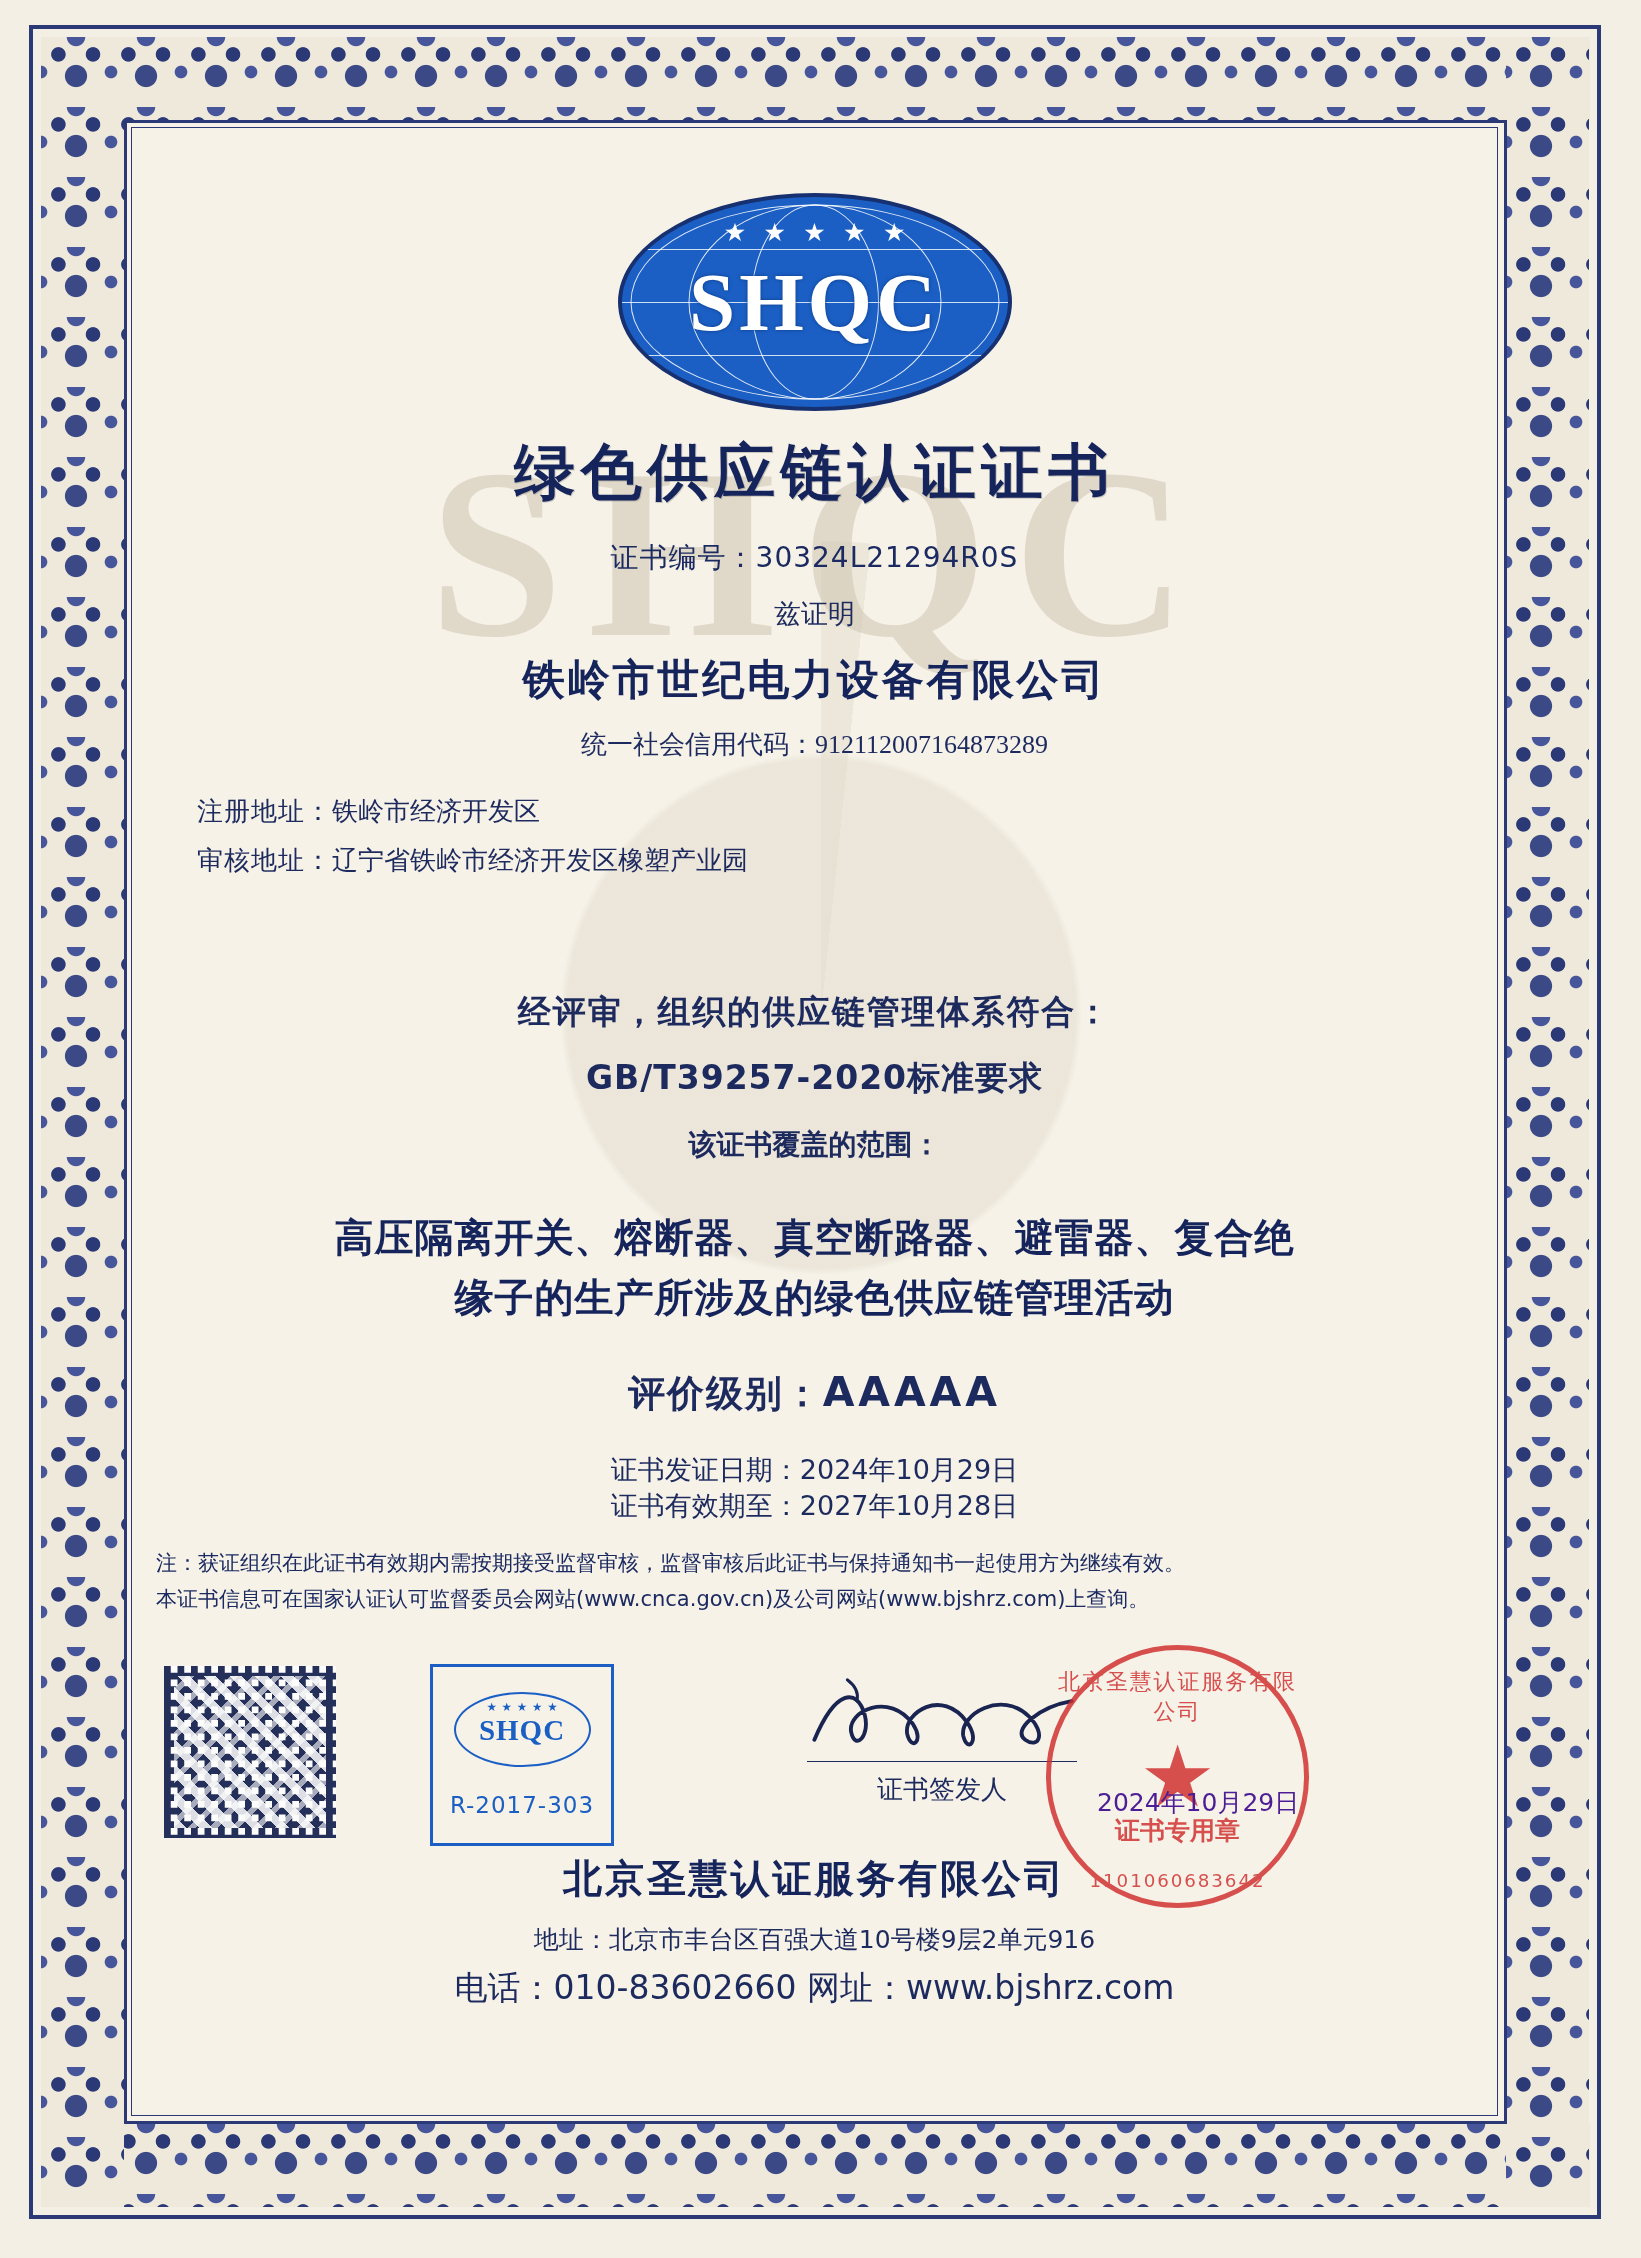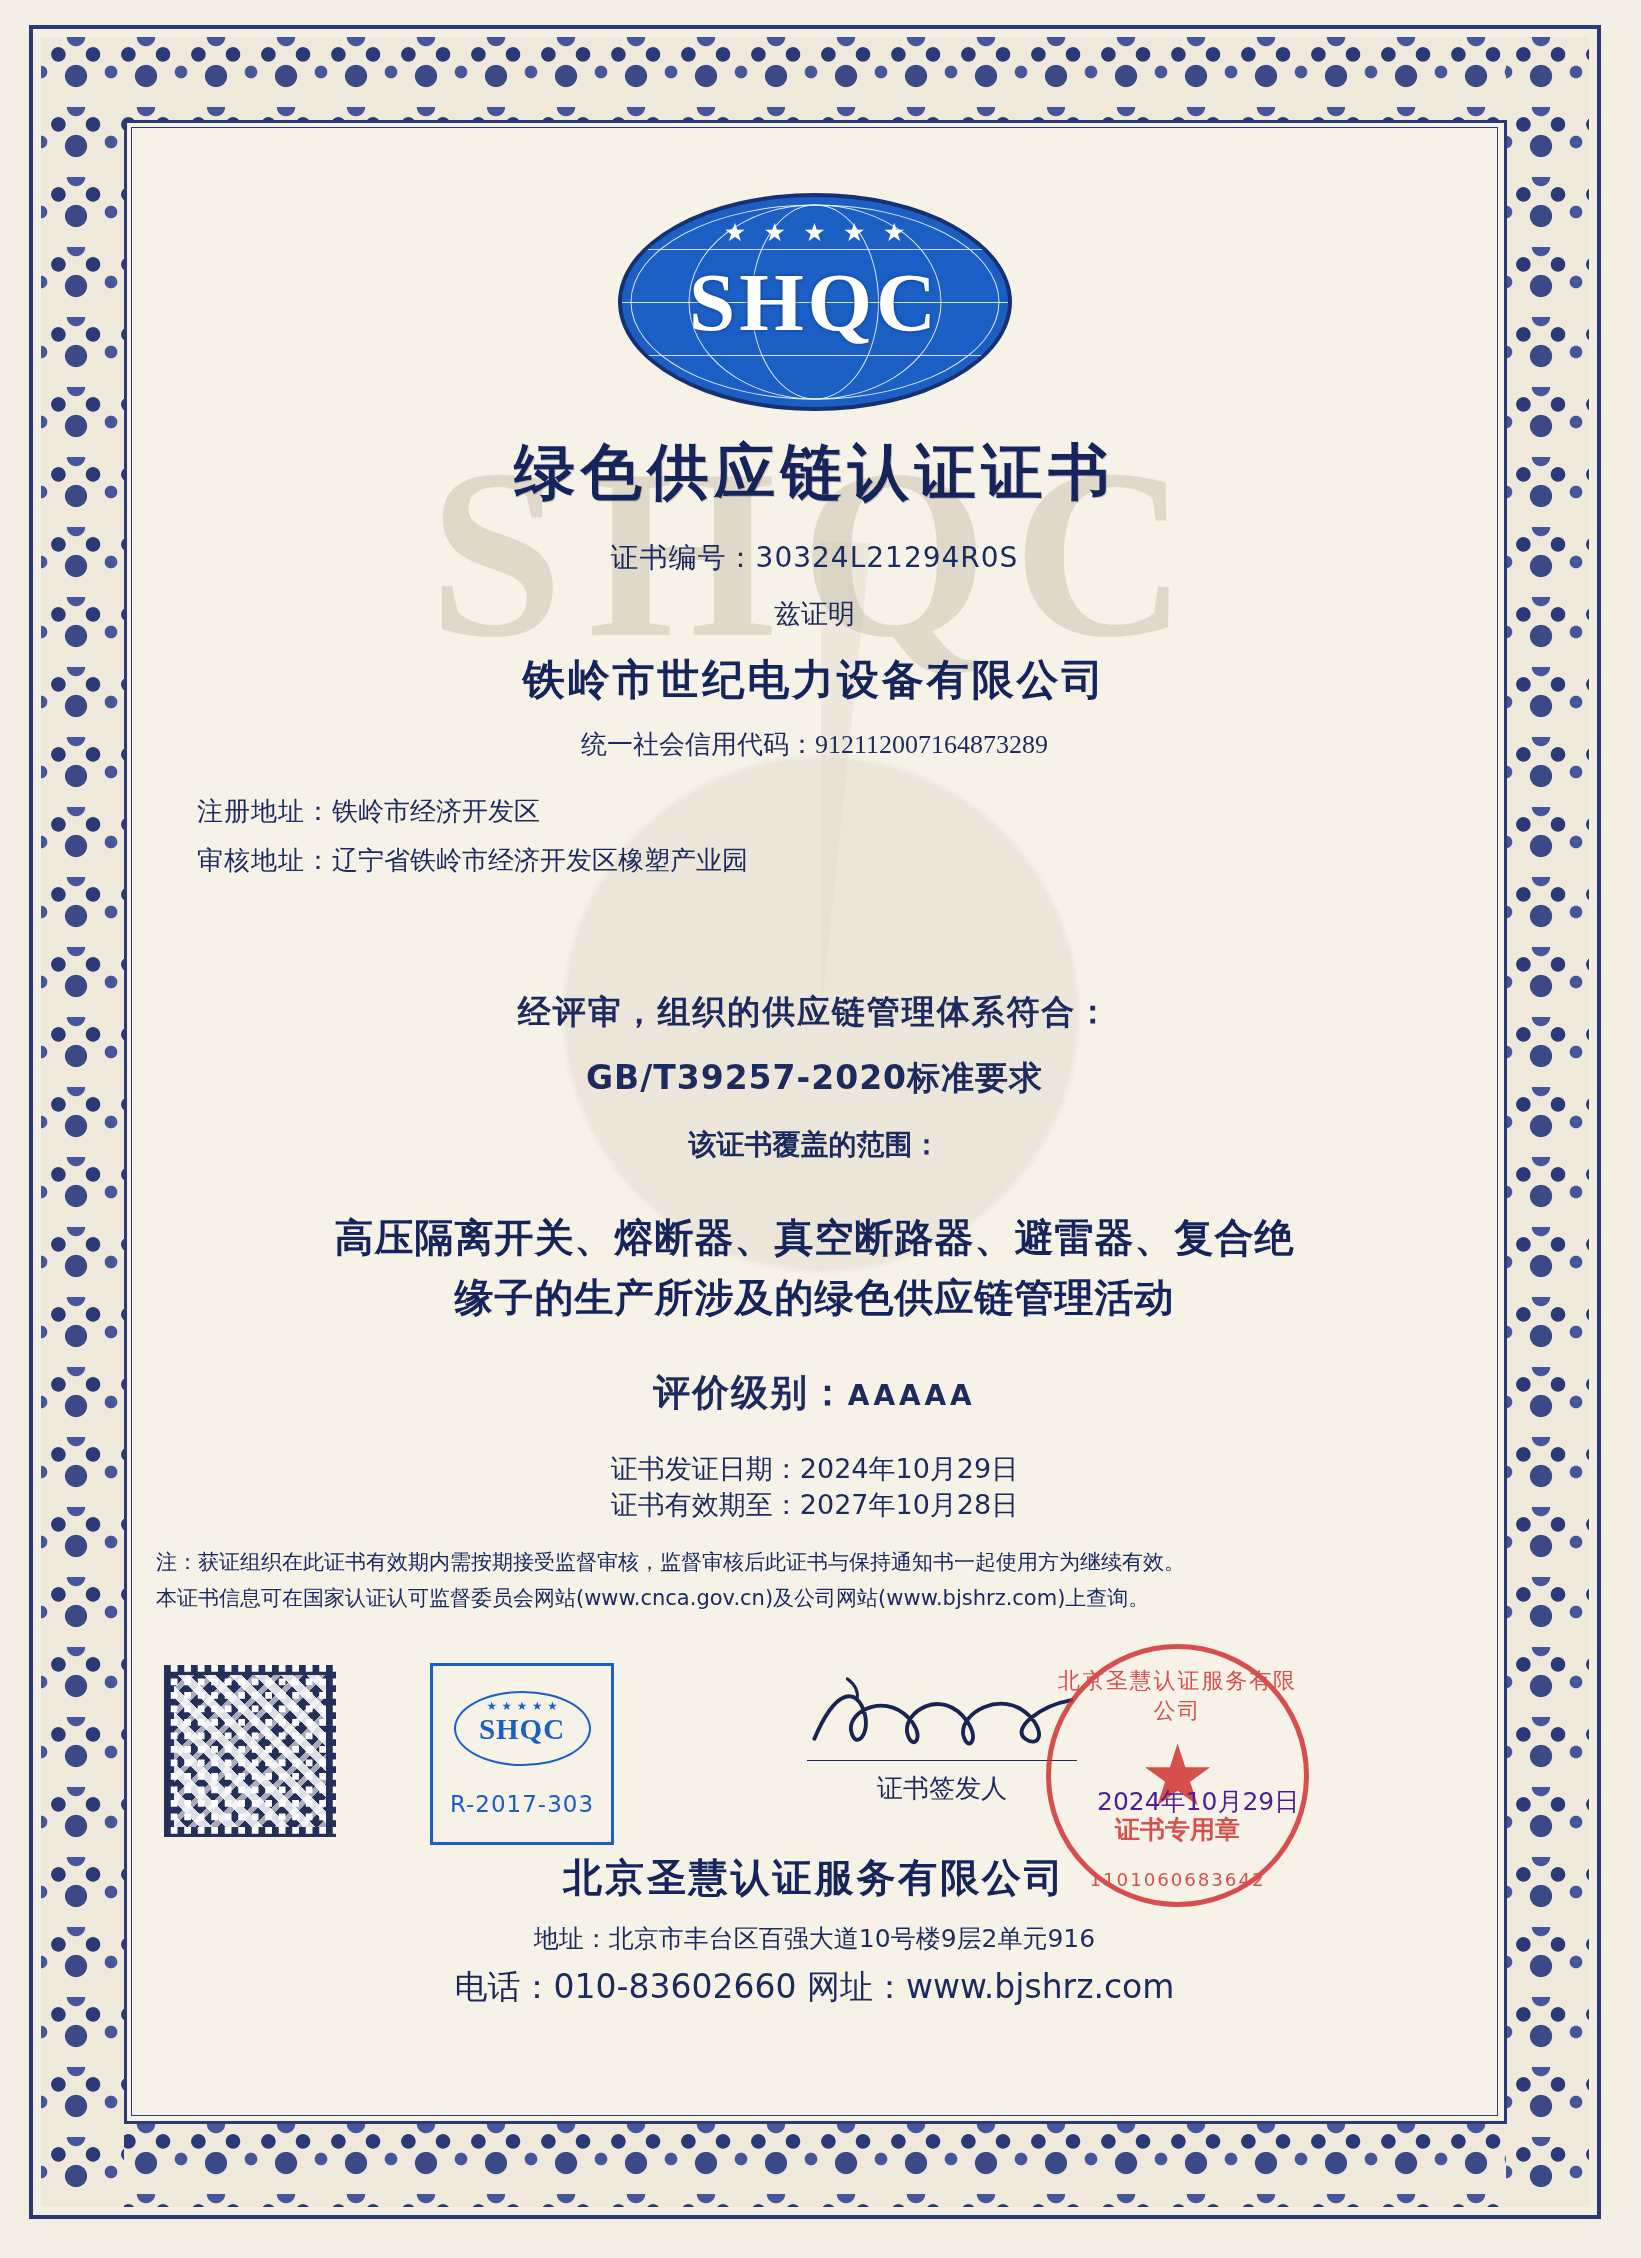--- a/index.html
+++ b/index.html
@@ -226,21 +226,21 @@
     color: #16245c;
   }
   .grade {
     margin-top: 39px;
     font-size: 37px;
     font-weight: bold;
     letter-spacing: 1.9px;
     font-family: "DejaVu Sans", sans-serif;
   }
   .grade .grade-val {
-    font-size: 28px;
+    font-size: 41px;
     letter-spacing: 3.9px;
   }
 
   .dates {
     margin-top: 33px;
     display: flex;
     justify-content: space-between;
     padding: 0 27px;
     font-size: 27px;
     font-family: "DejaVu Sans", sans-serif;

